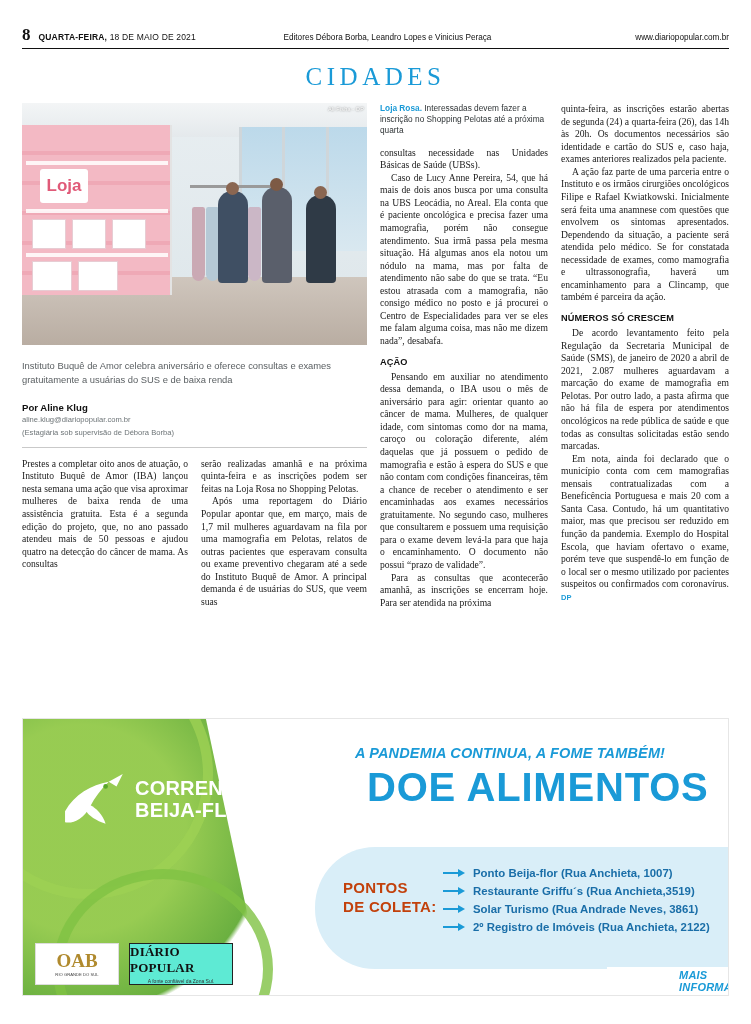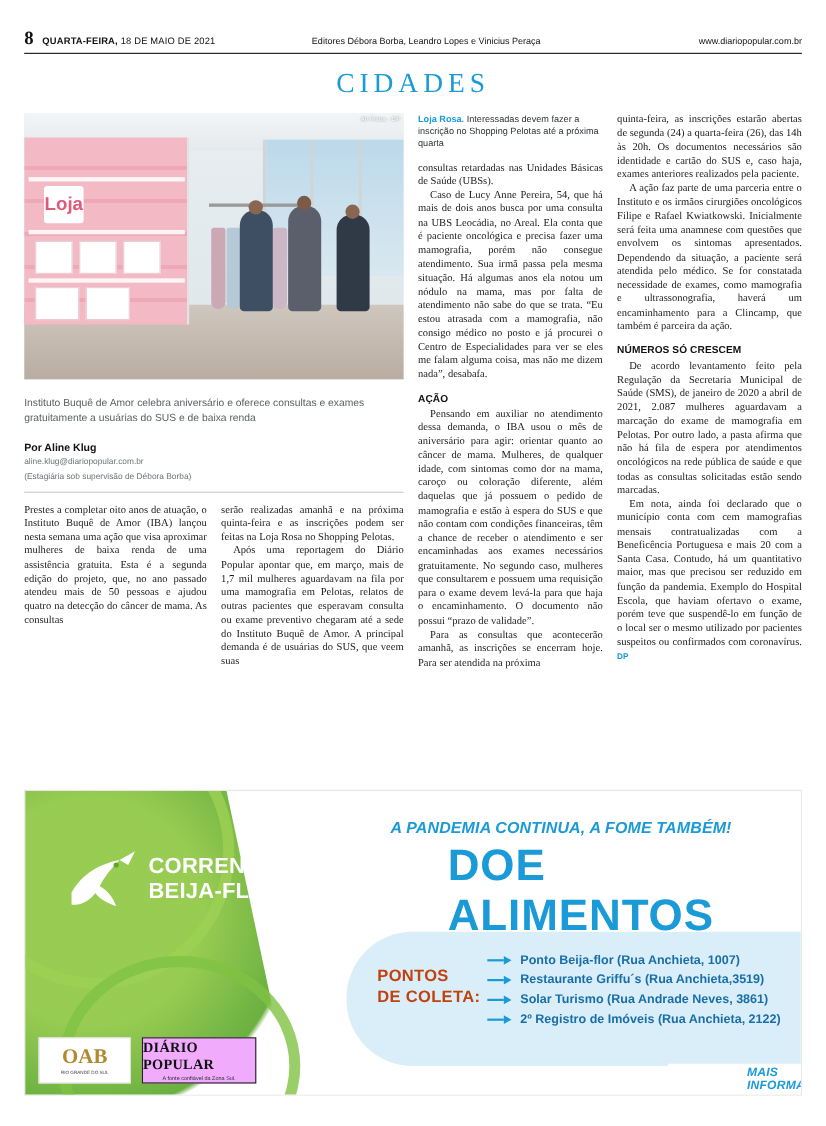--- a/index.html
+++ b/index.html
@@ -109,21 +109,21 @@
     position: absolute; left: 4px; width: 142px; height: 4px;
     background: #ffffff; opacity: .85;
   }
   .ph-box {
     position: absolute;
     background: #fff;
     border: 1px solid #e7ccd3;
   }
   .ph-logo {
     position: absolute; left: 18px; top: 66px;
-    width: 36px; height: 34px; background:#ffffff; border-radius:3px;
+    width: 48px; height: 34px; background:#ffffff; border-radius:3px;
     color:#e05a78; font-family:"Liberation Sans",sans-serif; font-weight:bold;
     font-size: 17px; text-align:center; line-height:34px;
   }
   .ph-window {
     position: absolute; right: 0; top: 24px; width: 128px; height: 124px;
     background: linear-gradient(#bcd9ea, #d9e8f0);
     border-left: 3px solid #cfd6da;
   }
   .ph-winmull {
     position:absolute; top:0; bottom:0; width:3px; background:#cfd6da;
@@ -268,21 +268,21 @@
   }
   .ad-kicker {
     position: absolute; left: 40px; top: 26px;
     font-family: "Liberation Sans", sans-serif;
     font-style: italic; font-weight: bold; font-size: 14.5px;
     color: #1a9ad7; letter-spacing: .01em;
   }
   .ad-headline {
     position: absolute; left: 52px; top: 46px;
     font-family: "Liberation Sans", sans-serif;
-    font-weight: bold; font-size: 40px; color: #1a9ad7; letter-spacing: .02em; margin-left: 40px;
+    font-weight: bold; font-size: 40px; color: #1a9ad7; letter-spacing: .02em;
   }
   .ad-panel {
     position: absolute; left: 0; top: 128px; right: 0; height: 122px;
     background: #d9eef8; border-radius: 60px 0 0 60px;
   }
   .ad-panel-title {
     position: absolute; left: 28px; top: 32px;
     font-family: "Liberation Sans", sans-serif;
     font-weight: bold; font-size: 15px; color: #c2410c; line-height: 1.25;
     letter-spacing: .02em;
@@ -322,21 +322,21 @@
     width: 84px; height: 42px; background: #fff; border: 1px solid #ddd;
     display:flex; align-items:center; justify-content:center; flex-direction:column;
   }
   .logo-oab .big {
     font-family:"Liberation Serif",serif; font-weight:bold; font-size:19px; color:#b08a2e; line-height:1;
   }
   .logo-oab .sm {
     font-family:"Liberation Sans",sans-serif; font-size:4.2px; color:#444; margin-top:2px;
   }
   .logo-dp {
-    width: 104px; height: 42px; background:#f0abfc; border:1px solid #222;
+    width: 104px; height: 42px; background:#5eead4; border:1px solid #222;
     display:flex; flex-direction:column; align-items:center; justify-content:center;
   }
   .logo-dp .big {
     font-family:"Liberation Serif",serif; font-weight:bold; font-size:13px; color:#111; letter-spacing:.02em;
   }
   .logo-dp .sm {
     font-family:"Liberation Sans",sans-serif; font-size:5px; color:#333; margin-top:2px;
   }
 </style>
 </head>
@@ -413,21 +413,21 @@
           <p class="body noindent">serão realizadas amanhã e na próxima quinta-feira e as inscrições podem ser feitas na Loja Rosa no Shopping Pelotas.</p>
           <p class="body">Após uma reportagem do Diário Popular apontar que, em março, mais de 1,7 mil mulheres aguardavam na fila por uma mamografia em Pelotas, relatos de outras pacientes que esperavam consulta ou exame preventivo chegaram até a sede do Instituto Buquê de Amor. A principal demanda é de usuárias do SUS, que veem suas</p>
         </div>
       </div>
     </div>
 
     <div class="col-mid">
       <p class="caption">
         <b>Loja Rosa.</b><span> Interessadas devem fazer a inscrição no Shopping Pelotas até a próxima quarta</span>
       </p>
-      <p class="body noindent">consultas retardadas nas Unidades Básicas de Saúde (UBSs).</p>
+      <p class="body noindent">consultas necessidade nas Unidades Básicas de Saúde (UBSs).</p>
       <p class="body">Caso de Lucy Anne Pereira, 54, que há mais de dois anos busca por uma consulta na UBS Leocádia, no Areal. Ela conta que é paciente oncológica e precisa fazer uma mamografia, porém não consegue atendimento. Sua irmã passa pela mesma situação. Há algumas anos ela notou um nódulo na mama, mas por falta de atendimento não sabe do que se trata. “Eu estou atrasada com a mamografia, não consigo médico no posto e já procurei o Centro de Especialidades para ver se eles me falam alguma coisa, mas não me dizem nada”, desabafa.</p>
       <div class="subhead">AÇÃO</div>
       <p class="body">Pensando em auxiliar no atendimento dessa demanda, o IBA usou o mês de aniversário para agir: orientar quanto ao câncer de mama. Mulheres, de qualquer idade, com sintomas como dor na mama, caroço ou coloração diferente, além daquelas que já possuem o pedido de mamografia e estão à espera do SUS e que não contam com condições financeiras, têm a chance de receber o atendimento e ser encaminhadas aos exames necessários gratuitamente. No segundo caso, mulheres que consultarem e possuem uma requisição para o exame devem levá-la para que haja o encaminhamento. O documento não possui “prazo de validade”.</p>
       <p class="body">Para as consultas que acontecerão amanhã, as inscrições se encerram hoje. Para ser atendida na próxima</p>
     </div>
 
     <div class="col-right">
       <p class="body noindent">quinta-feira, as inscrições estarão abertas de segunda (24) a quarta-feira (26), das 14h às 20h. Os documentos necessários são identidade e cartão do SUS e, caso haja, exames anteriores realizados pela paciente.</p>
       <p class="body">A ação faz parte de uma parceria entre o Instituto e os irmãos cirurgiões oncológicos Filipe e Rafael Kwiatkowski. Inicialmente será feita uma anamnese com questões que envolvem os sintomas apresentados. Dependendo da situação, a paciente será atendida pelo médico. Se for constatada necessidade de exames, como mamografia e ultrassonografia, haverá um encaminhamento para a Clincamp, que também é parceira da ação.</p>
       <div class="subhead">NÚMEROS SÓ CRESCEM</div>

